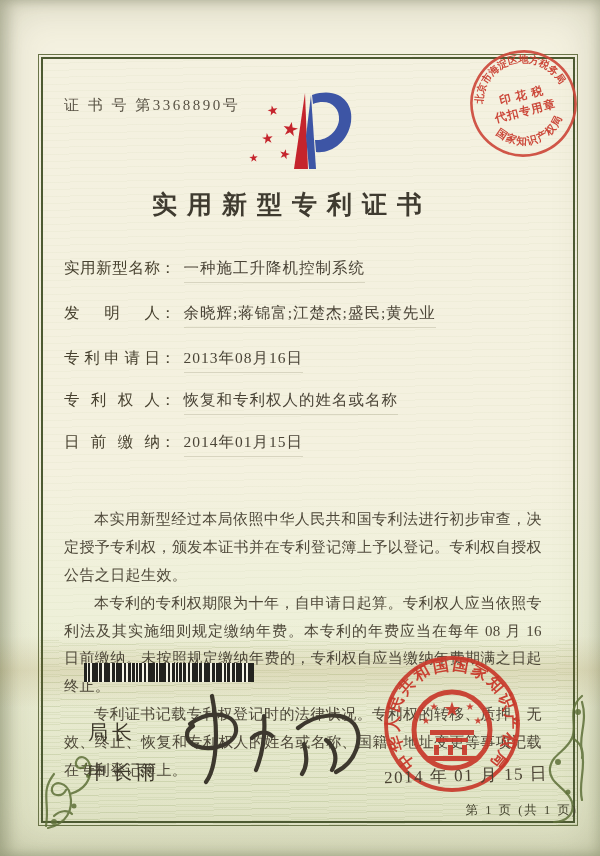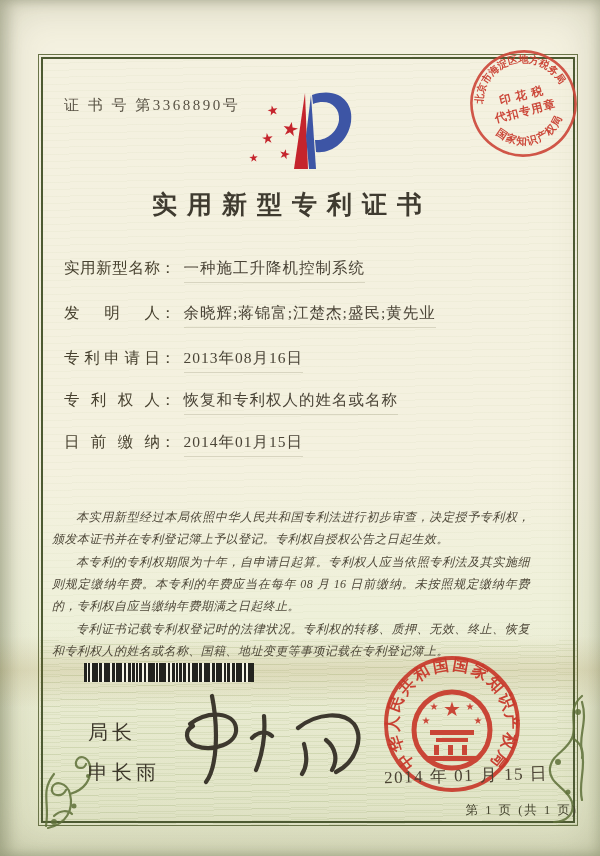--- a/index.html
+++ b/index.html
@@ -37,22 +37,22 @@
   .cert-no{position:absolute;left:64px;top:96px;font-size:15px;color:#585244;letter-spacing:2.5px;}
   .title{position:absolute;left:0;right:16px;top:188px;text-align:center;
     font-size:25px;font-weight:600;color:#3f3b30;letter-spacing:10px;}
   .fields{position:absolute;left:64px;top:258px;width:478px;font-size:15.5px;color:#4a4437;}
   .field-row{margin-bottom:21px;white-space:nowrap;}
   .field-row.gap{margin-bottom:24px;}
   .f-label{display:inline-block;width:96px;text-align:justify;text-align-last:justify;
     -moz-text-align-last:justify;color:#47412f;}
   .f-colon{display:inline-block;margin-right:8px;color:#47412f;}
   .f-value{letter-spacing:1px;border-bottom:1px solid rgba(120,112,80,.22);padding-bottom:6px;text-align:center;}
-  .paras{position:absolute;left:52px;top:506px;width:478px;font-size:12px;line-height:1.86;
-    color:#4e4839;text-align:justify;font-style:italic;letter-spacing:.4px;}
+  .paras{position:absolute;left:64px;top:506px;width:478px;font-size:15px;line-height:1.86;
+    color:#4e4839;text-align:justify;letter-spacing:.4px;}
   .paras p{margin:0;text-indent:2em;}
   .barcode{position:absolute;left:84px;top:663px;width:170px;height:19px;
     background:
       repeating-linear-gradient(90deg,#23231f 0 2px,rgba(0,0,0,0) 2px 4px),
       repeating-linear-gradient(90deg,#23231f 0 1px,rgba(0,0,0,0) 1px 5px),
       repeating-linear-gradient(90deg,#23231f 0 3px,rgba(0,0,0,0) 3px 11px),
       #f6f5e8;}
   .director{position:absolute;left:88px;top:712px;font-size:20px;color:#3e392c;letter-spacing:4px;line-height:2.0;}
   .sig-svg{position:absolute;left:148px;top:686px;}
   .seal-office{position:absolute;left:378px;top:650px;}

